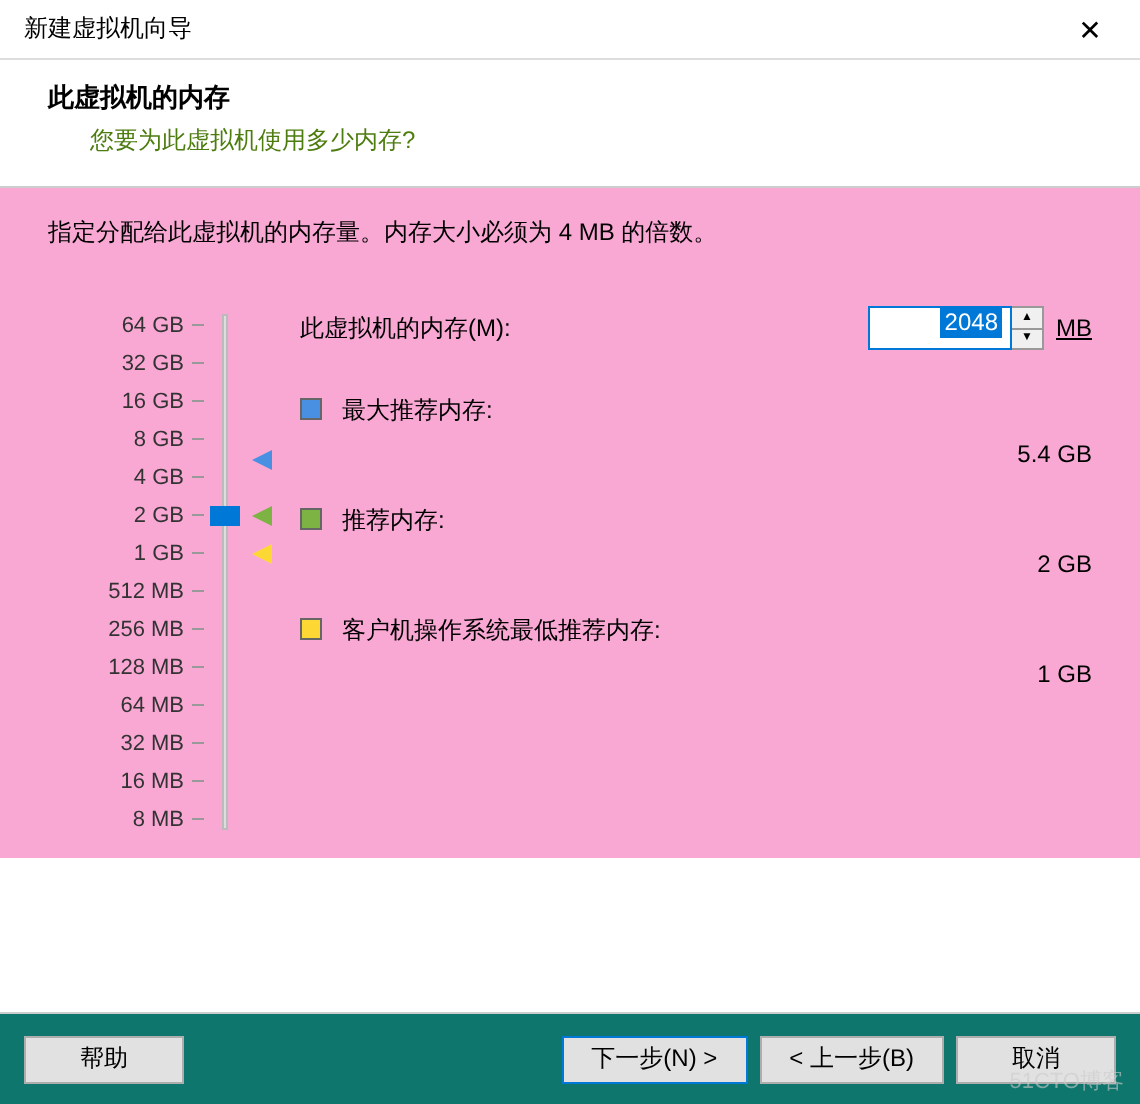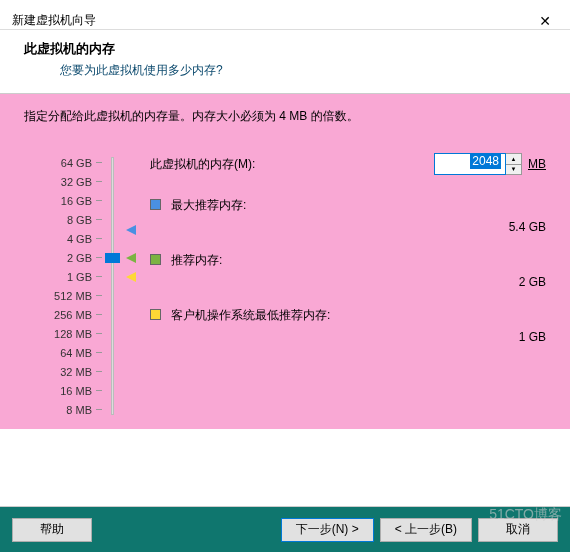--- a/index.html
+++ b/index.html
@@ -1,22 +1,22 @@
 <!DOCTYPE html>
 <html><head>
 <meta charset="utf-8">
 <style>
 * { box-sizing: border-box; margin: 0; padding: 0; }
 body { font-family: "Microsoft YaHei", "Segoe UI", sans-serif; font-size: 12px; background: #fff; width: 570px; height: 552px; position: relative; }
-.titlebar { display: flex; justify-content: space-between; align-items: flex-end; height: 30px; padding: 0 10px 0 12px; border-bottom: 1px solid #ddd; }
+.titlebar { display: flex; justify-content: space-between; align-items: center; height: 30px; padding: 0 10px 0 12px; border-bottom: 1px solid #ddd; }
 .titlebar-title { font-size: 12px; }
 .titlebar-close { font-size: 14px; width: 30px; text-align: center; cursor: default; }
 .header { padding: 10px 24px 14px 24px; background: #fff; }
 .header-title { font-weight: bold; font-size: 13px; color: #000; margin-bottom: 4px; }
-.header-sub { font-size: 12px; color: #0c4a6e; margin-left: 36px; }
+.header-sub { font-size: 12px; color: #4d7c0f; margin-left: 21px; }
 .divider { height: 1px; background: #ccc; }
 .content { padding: 14px 24px 10px 24px; background: #f9a8d4; }
 .instr { font-size: 12px; color: #000; margin-bottom: 28px; }
 .mem-area { display: flex; }
 .scale-col { width: 78px; }
 .tick-row { display: flex; justify-content: flex-end; align-items: center; height: 19px; font-size: 11px; color: #333; }
 .tick-mark { width: 6px; height: 1px; background: #999; margin-left: 4px; }
 .slider-col { width: 22px; position: relative; }
 .slider-track { position: absolute; top: 4px; bottom: 4px; left: 9px; width: 3px; background: #ddd; border: 1px solid #bbb; }
 .handle { position: absolute; left: 3px; width: 15px; height: 10px; background: #0078d7; transform: translateY(-50%); }
@@ -42,21 +42,21 @@
 .sq.green { background: #7cb342; }
 .sq.yellow { background: #fdd835; }
 .info-txt { font-size: 12px; color: #000; }
 .info-val { font-size: 12px; color: #000; margin-left: 21px; margin-bottom: 18px; }
 .footer { position: absolute; bottom: 0; left: 0; right: 0; height: 46px; background: #0f766e; border-top: 1px solid #ccc; display: flex; align-items: center; padding: 0 12px; }
 .btn { height: 24px; padding: 0 14px; background: #e1e1e1; border: 1px solid #adadad; font-size: 12px; cursor: default; display: flex; align-items: center; justify-content: center; min-width: 80px; }
 .btn.primary { border: 1px solid #0078d7; }
 .footer-spacer { flex: 1; }
 .footer .btn { margin-left: 6px; }
 .footer .btn:first-child { margin-left: 0; }
-.watermark { position: absolute; right: 8px; bottom: 28px; font-size: 14px; color: #ccc; opacity: 0.6; pointer-events: none; }
+.watermark { position: absolute; right: 8px; bottom: 4px; font-size: 11px; color: #ccc; opacity: 0.6; pointer-events: none; }
 </style>
 </head>
 <body>
 
 <div class="titlebar">
   <div class="titlebar-title">新建虚拟机向导</div>
   <div class="titlebar-close">✕</div>
 </div>
 
 <div class="header">

